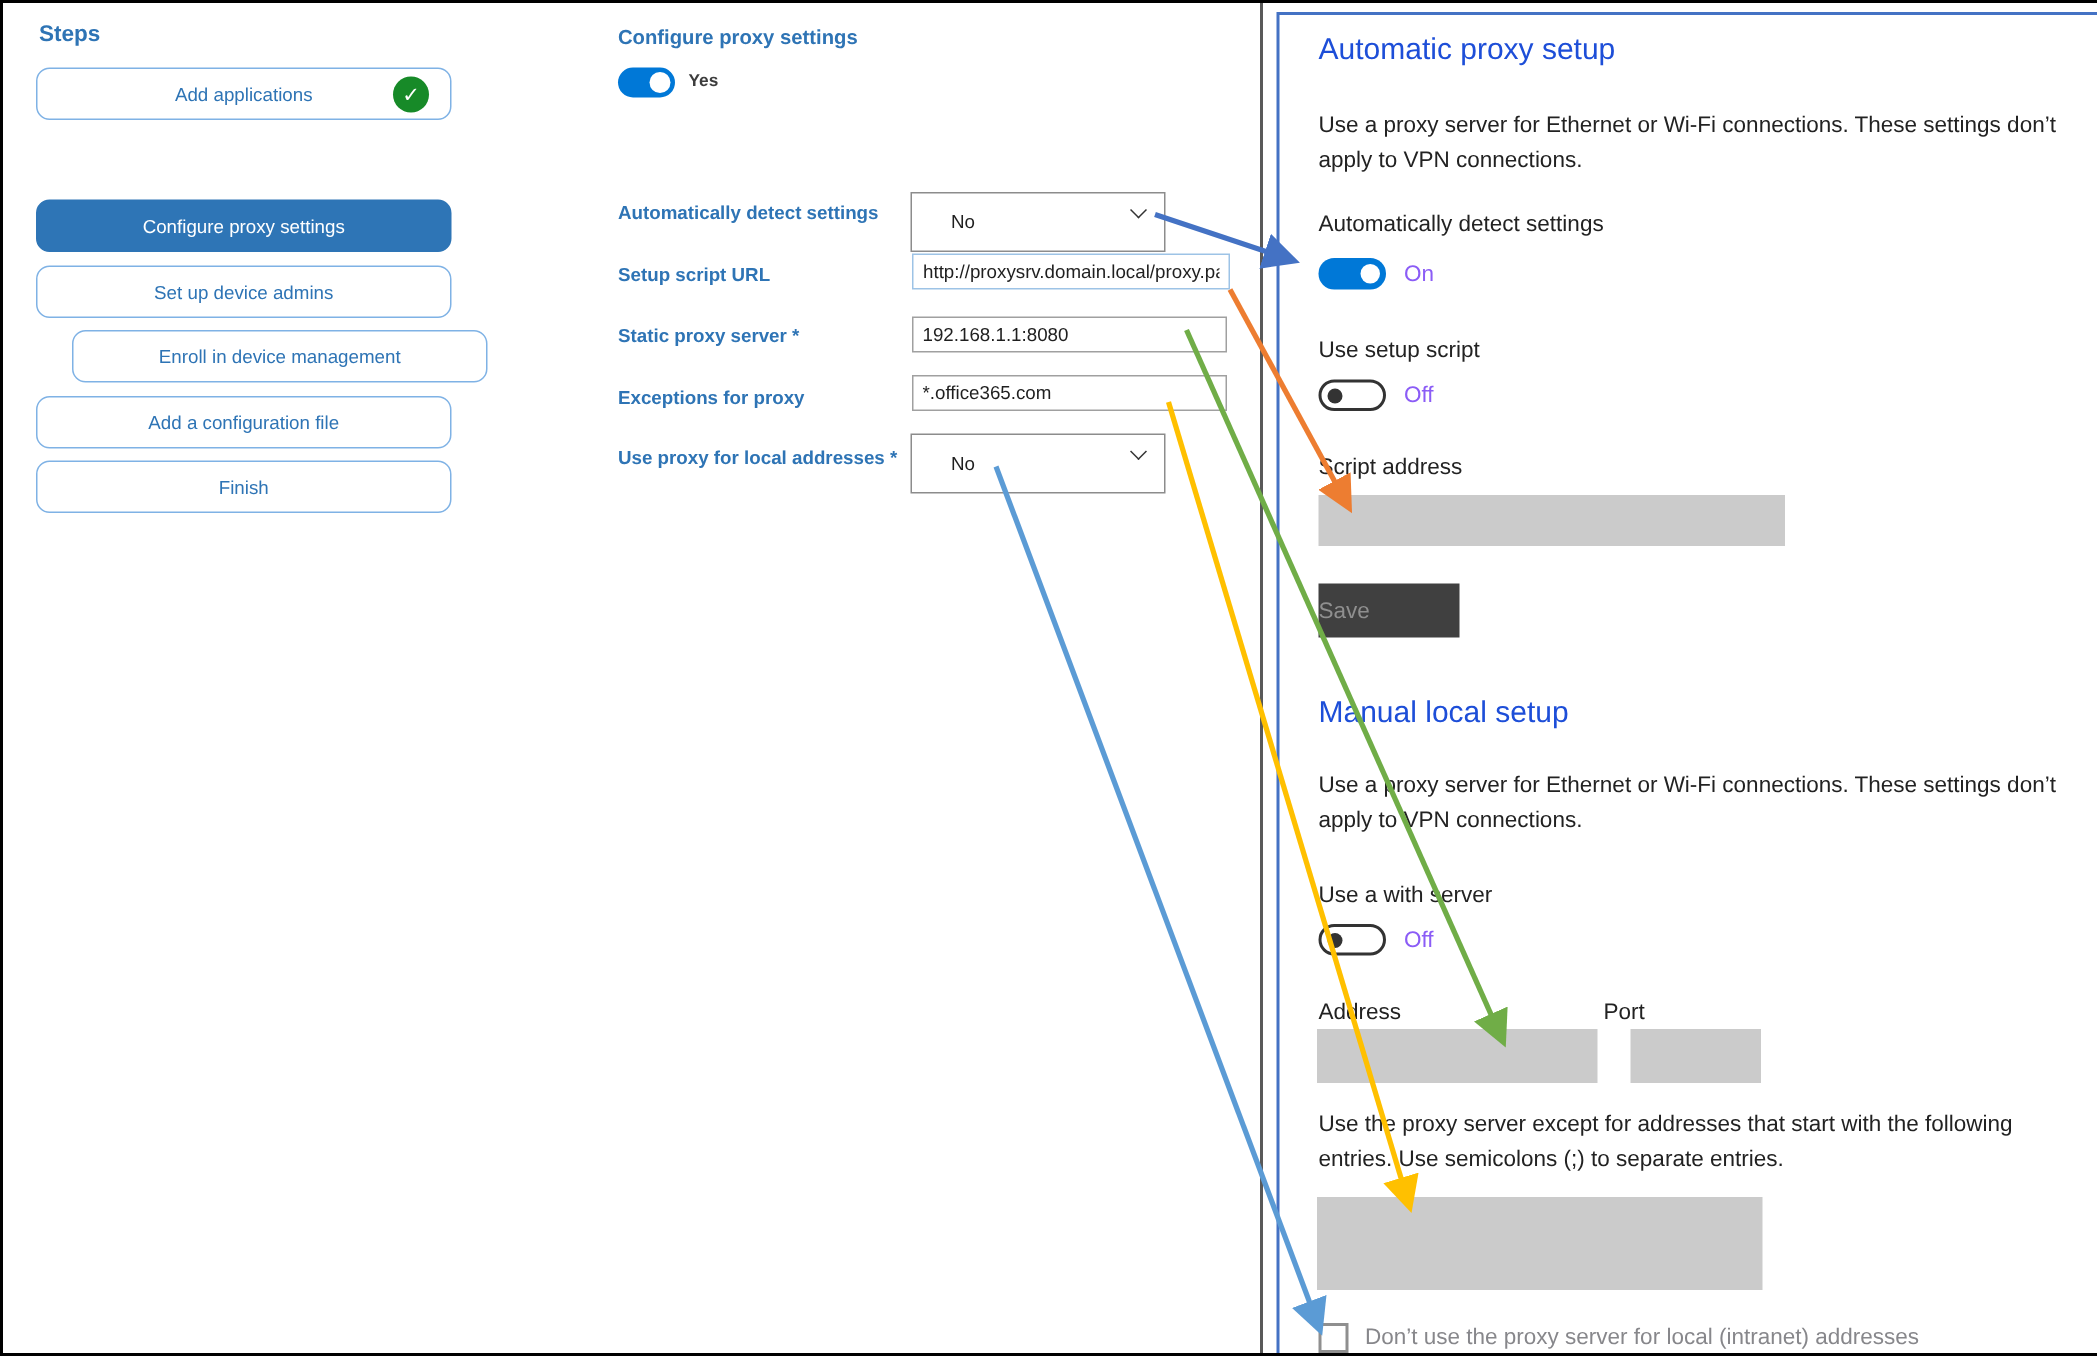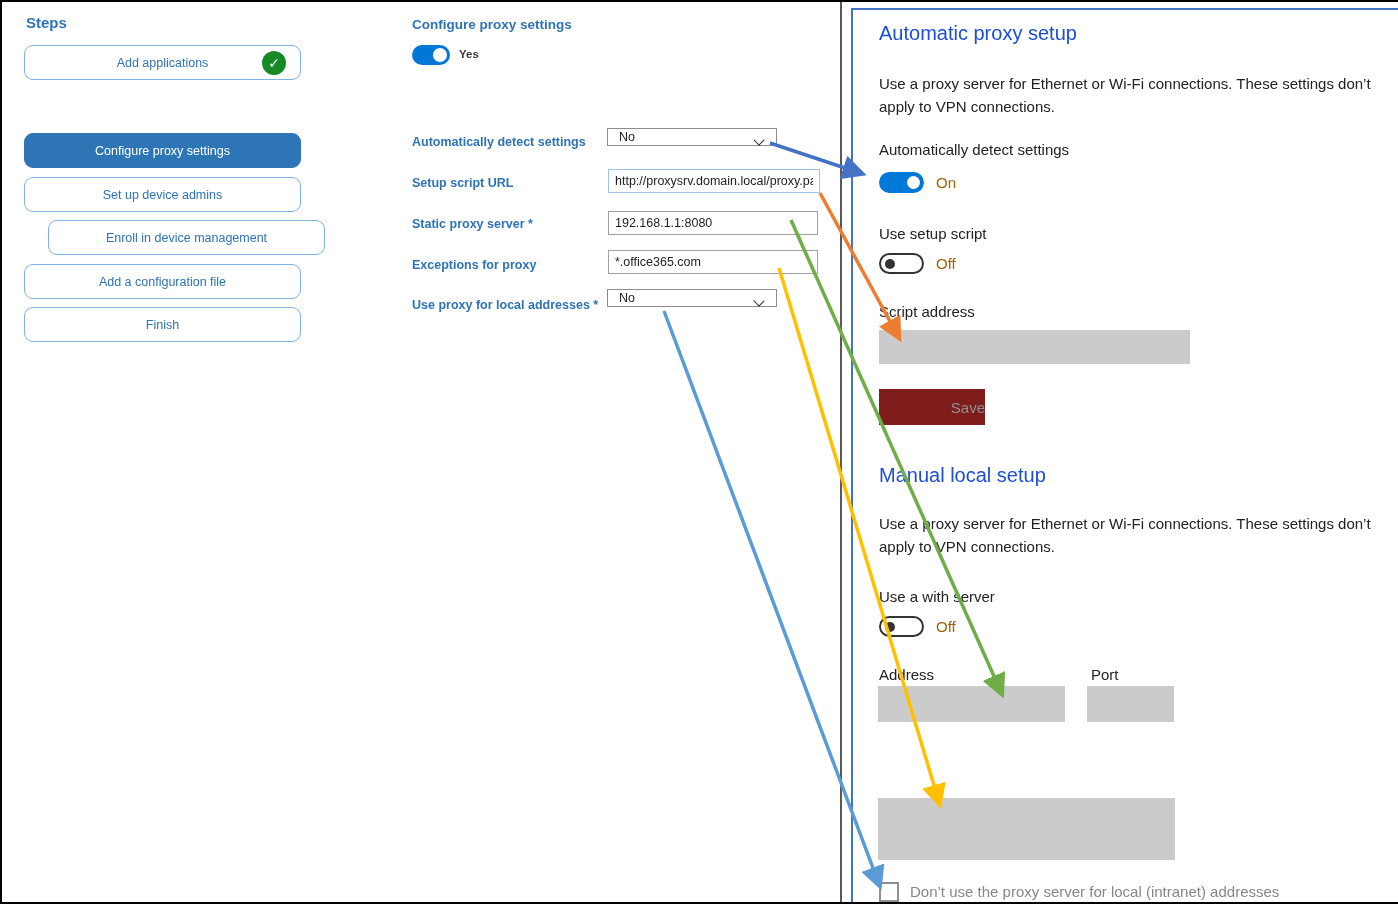--- a/index.html
+++ b/index.html
@@ -28,39 +28,39 @@
   .pill-on-sm { position:absolute; left:410px; top:43px; width:38px; height:20px; border-radius:10px; background:#0078D7; cursor:pointer; }
   .pill-on-sm .knob { position:absolute; right:3px; top:3px; width:14px; height:14px; border-radius:50%; background:#fff; }
   .yes-label { position:absolute; left:457px; top:46px; font-size:11.5px; font-weight:600; color:#3d3d3d; }
   .f-label { position:absolute; left:410px; font-size:12.5px; font-weight:600; color:#2E74B5; }
   .f-input {
     position:absolute; left:606px; height:24px; width:210px; border:1px solid #a0a0a0; background:#fff;
     font-family:"Liberation Sans","DejaVu Sans",sans-serif; font-size:12.5px; color:#1f1f1f; padding:0 6px;
   }
   .f-input.hl { border:1px solid #9DC3E6; width:212px; }
   .f-select {
-    position:absolute; left:605px; height:18px; width:170px; border:1px solid #8c8c8c; background:#fff;
-    font-size:12.5px; color:#1f1f1f; display:flex; align-items:center; padding-left:11px; cursor:pointer;
+    position:absolute; left:605px; height:40px; width:170px; border:1px solid #8c8c8c; background:#fff;
+    font-size:12.5px; color:#1f1f1f; display:flex; align-items:center; padding-left:26px; cursor:pointer;
   }
   .chev { position:absolute; right:13px; top:7px; width:8px; height:8px; border-right:1.6px solid #333; border-bottom:1.6px solid #333; transform:rotate(45deg); }
   
   .divider { position:absolute; left:838px; top:0; width:2px; height:904px; background:#595959; }
   
   .win-panel { position:absolute; left:849px; top:6px; width:600px; height:920px; border:2px solid #4472C4; background:#fff; }
   .w-h1 { position:absolute; font-size:20px; font-weight:400; color:#1d4ed8; }
   .w-p  { position:absolute; font-size:15px; color:#222; line-height:23px; }
   .w-lbl{ position:absolute; font-size:15px; color:#222; }
-  .w-state { position:absolute; font-size:15px; color:#a16207; }
+  .w-state { position:absolute; font-size:15px; color:#8b5cf6; }
   .tgl-on { position:absolute; width:45px; height:21px; border-radius:11px; background:#0078D7; cursor:pointer; }
   .tgl-on .knob { position:absolute; right:4px; top:4px; width:13px; height:13px; border-radius:50%; background:#fff; }
   .tgl-off { position:absolute; width:45px; height:21px; border-radius:11px; background:#fff; border:2px solid #333; cursor:pointer; }
   .tgl-off .knob { position:absolute; left:4px; top:3.5px; width:10px; height:10px; border-radius:50%; background:#333; }
   .gray-box { position:absolute; background:#CBCBCB; }
-  .save-btn { position:absolute; left:877px; top:387px; width:106px; height:36px; background:#7f1d1d; border:none;
-    font-family:"Liberation Sans","DejaVu Sans",sans-serif; font-size:15px; color:#8f8f8f; text-align:right; cursor:pointer; }
+  .save-btn { position:absolute; left:877px; top:387px; width:94px; height:36px; background:#404040; border:none;
+    font-family:"Liberation Sans","DejaVu Sans",sans-serif; font-size:15px; color:#8f8f8f; text-align:left; cursor:pointer; }
   .w-check { position:absolute; left:877px; top:880px; width:20px; height:20px; border:2px solid #8f8f8f; background:#fff; cursor:pointer; }
   .w-check-lbl { position:absolute; left:908px; top:881px; font-size:15px; color:#87878b; }
   
   .arrow-layer { position:absolute; left:0; top:0; width:1398px; height:904px; pointer-events:none; }
 </style>
 </head>
 <body>
 
 <div class="screen">
 
@@ -140,24 +140,25 @@
   <div class="w-h1" style="left:877px; top:462px;">Manual local setup</div>
   <div class="w-p" style="left:877px; top:510px; width:505px;">Use a proxy server for Ethernet or Wi-Fi connections. These settings don’t apply to VPN connections.</div>
 
   <div class="w-lbl" style="left:877px; top:586px;">Use a with server</div>
   <div class="tgl-off" style="left:877px; top:614px;">
       <span class="knob"></span>
     </div>
   <div class="w-state" style="left:934px; top:616px;">Off</div>
 
   <div class="w-lbl" style="left:877px; top:664px;">Address</div>
-  <div class="w-lbl" style="left:1089px; top:664px;text-align:center;">Port</div>
+  <div class="w-lbl" style="left:1067px; top:664px;text-align:center;">Port</div>
   <div class="gray-box" style="left:876px; top:684px; width:187px; height:36px;"></div>
   <div class="gray-box" style="left:1085px; top:684px; width:87px; height:36px;"></div>
 
+  <div class="w-p" style="left:877px; top:736px; width:480px;">Use the proxy server except for addresses that start with the following entries. Use semicolons (;) to separate entries.</div>
   <div class="gray-box" style="left:876px; top:796px; width:297px; height:62px;"></div>
 
   <div class="w-check"></div>
   <div class="w-check-lbl">Don’t use the proxy server for local (intranet) addresses</div>
 
   <svg class="arrow-layer" viewBox="0 0 1398 904">
     <defs>
       <marker id="m0" markerWidth="7" markerHeight="7" refX="5" refY="3.5" orient="auto">
         <path d="M0,0 L7,3.5 L0,7 z" fill="#4472C4"></path>
       </marker>

